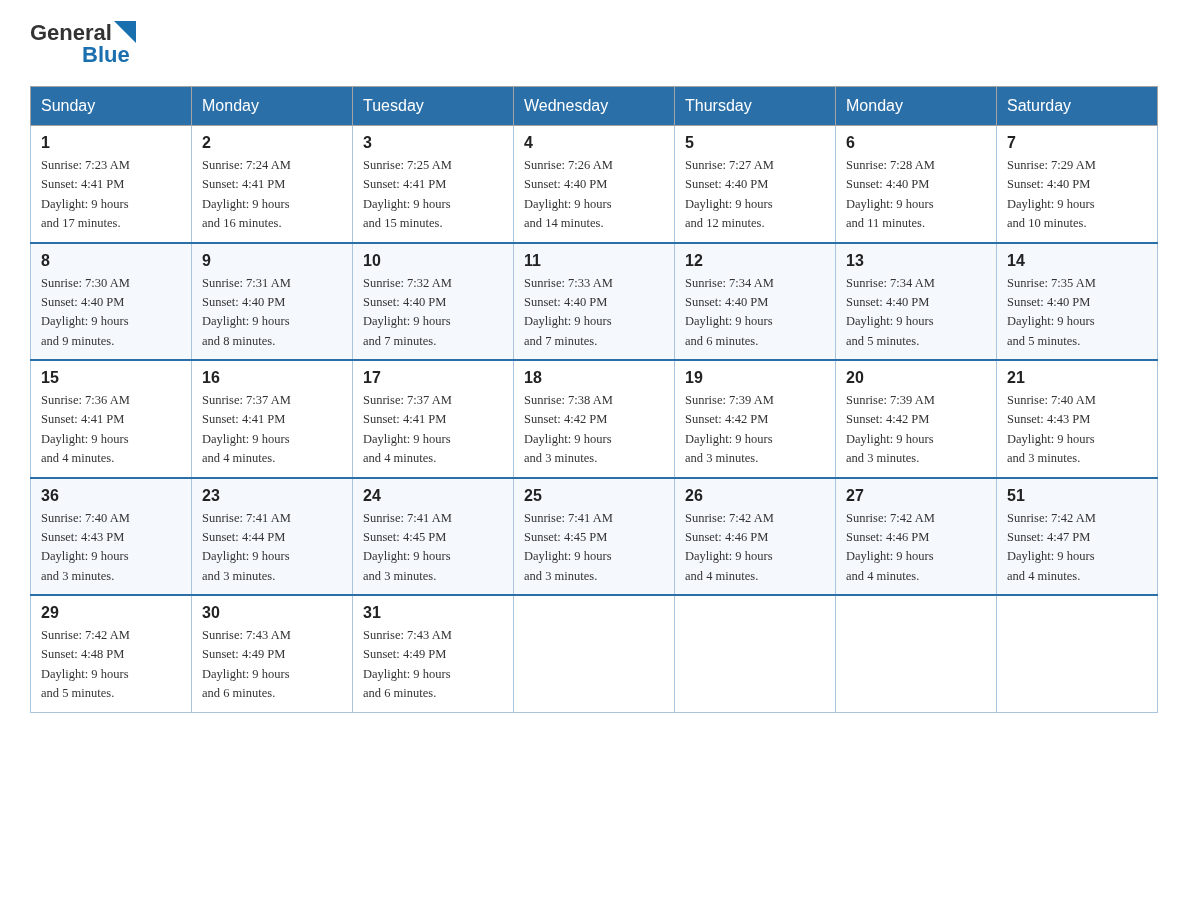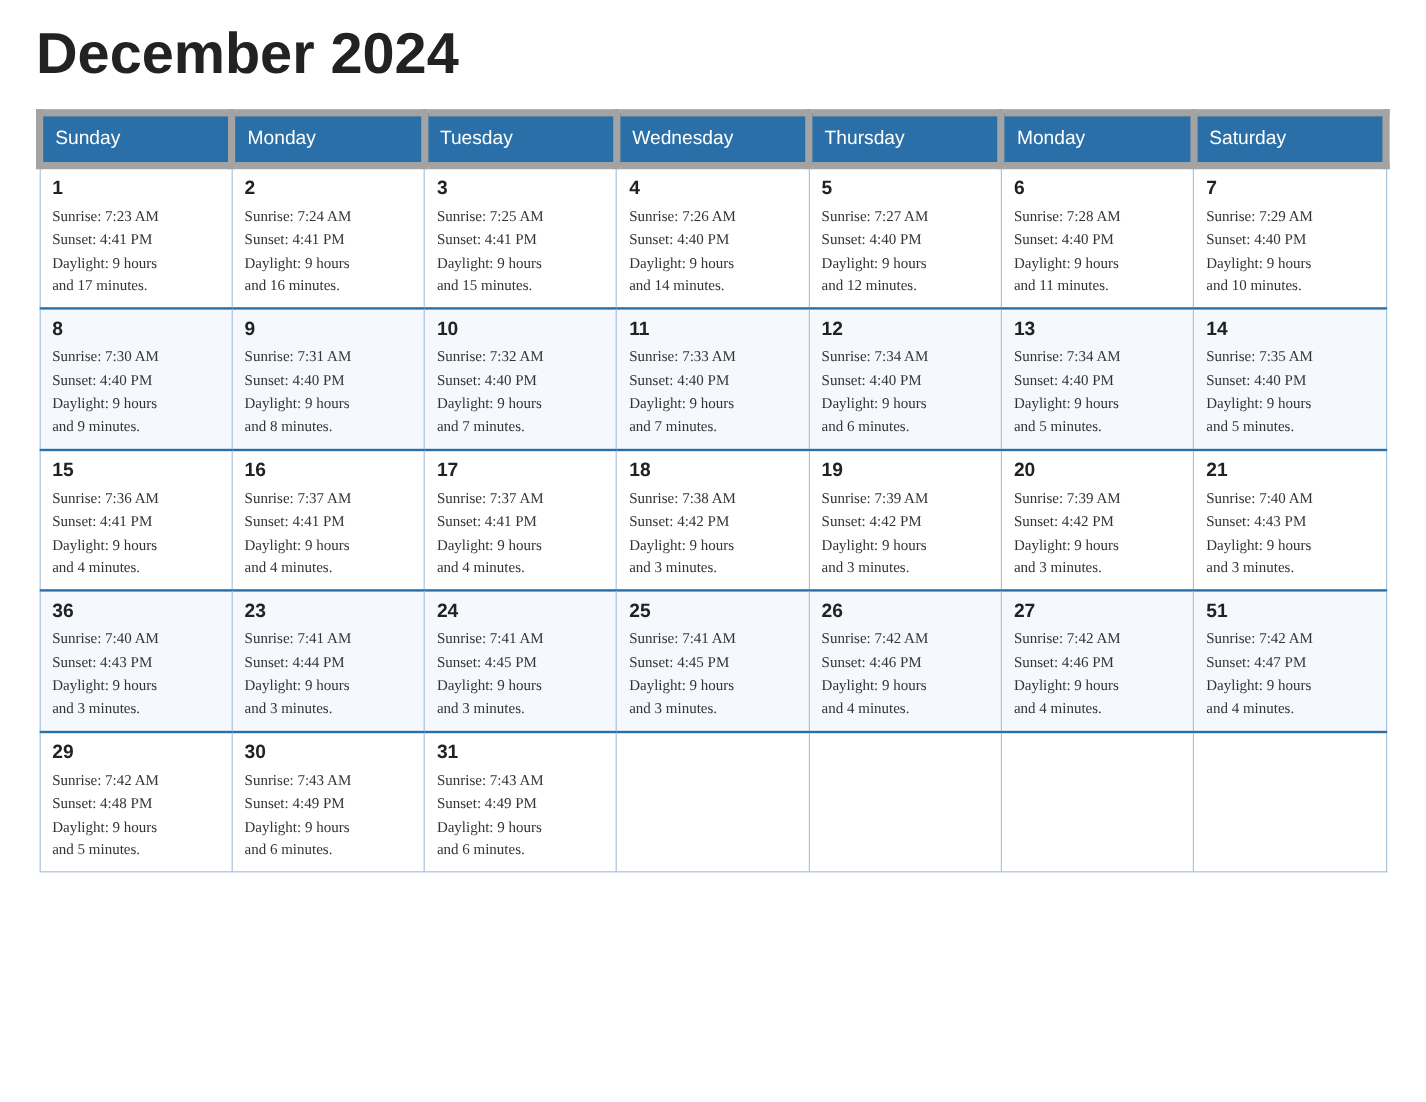--- a/index.html
+++ b/index.html
@@ -50,21 +50,21 @@
       border-collapse: collapse;
       table-layout: fixed;
     }
     .calendar-table th {
       background-color: #2a6fa8;
       color: #fff;
       font-size: 16px;
       font-weight: normal;
       padding: 10px 10px;
       text-align: left;
-      border: 6px solid #a3a3a3;
+      border: 1px solid #a3a3a3;
     }
     .calendar-table td {
       border: 1px solid #aac4de;
       vertical-align: top;
       padding: 8px 10px;
       font-size: 13px;
       color: #333;
       height: 110px;
     }
     .calendar-table tr:nth-child(even) td {
@@ -90,22 +90,32 @@
       background: #fff !important;
     }
     .row-border-top td {
       border-top: 2px solid #2a6fa8;
     }
   </style>
 </head>
 <body>
 
 <div class="header-area">
+  <div class="logo-wrapper">
+    <div class="logo-line1">
+      <span style="font-size:22px;font-weight:bold;color:#333;">General</span>
+      <svg width="22" height="22" viewBox="0 0 22 22" style="margin-left:2px;margin-top:-2px;">
+        <polygon points="0,0 22,0 22,22" fill="#1a6faf"></polygon>
+      </svg>
+    </div>
+    <div class="logo-line2">
+      <span style="font-size:22px;font-weight:bold;color:#1a6faf;">Blue</span>
+    </div>
+  </div>
   <div class="title-area">
-    <div class="month-title">December 2024</div>
   </div>
 </div>
 
 <table class="calendar-table">
   <thead>
     <tr>
     <th>Sunday</th>
         <th>Monday</th>
         <th>Tuesday</th>
         <th>Wednesday</th>

